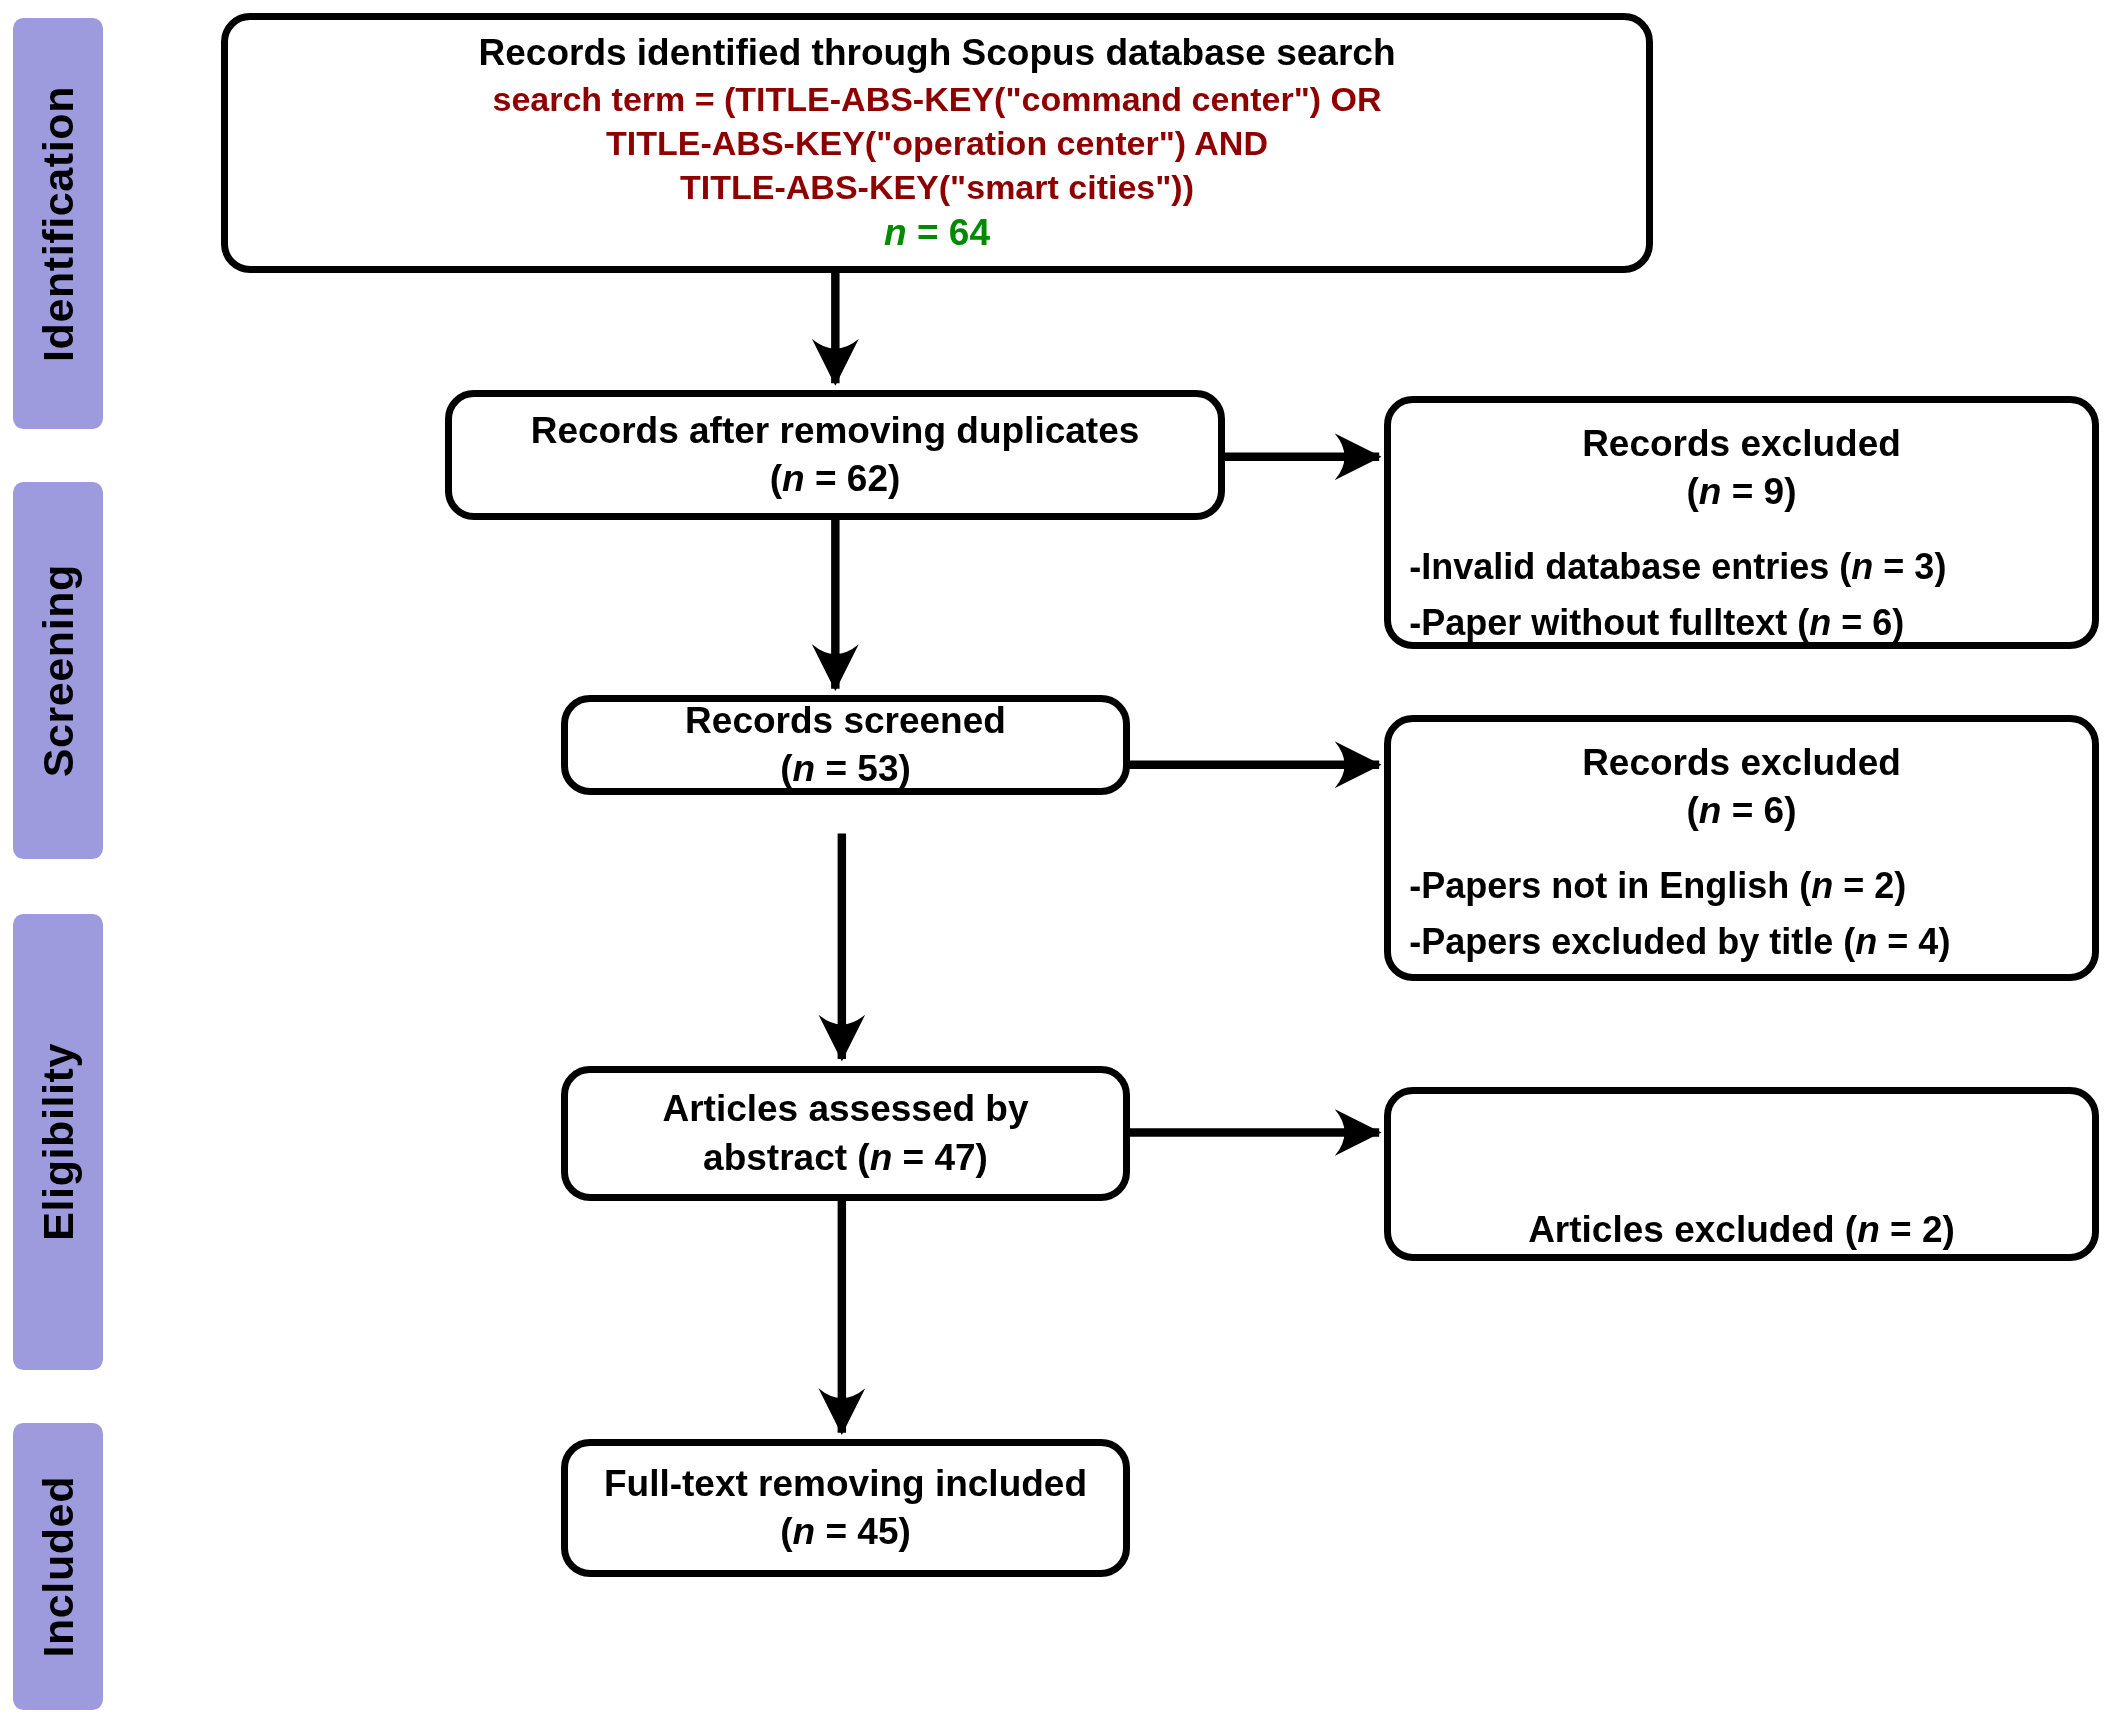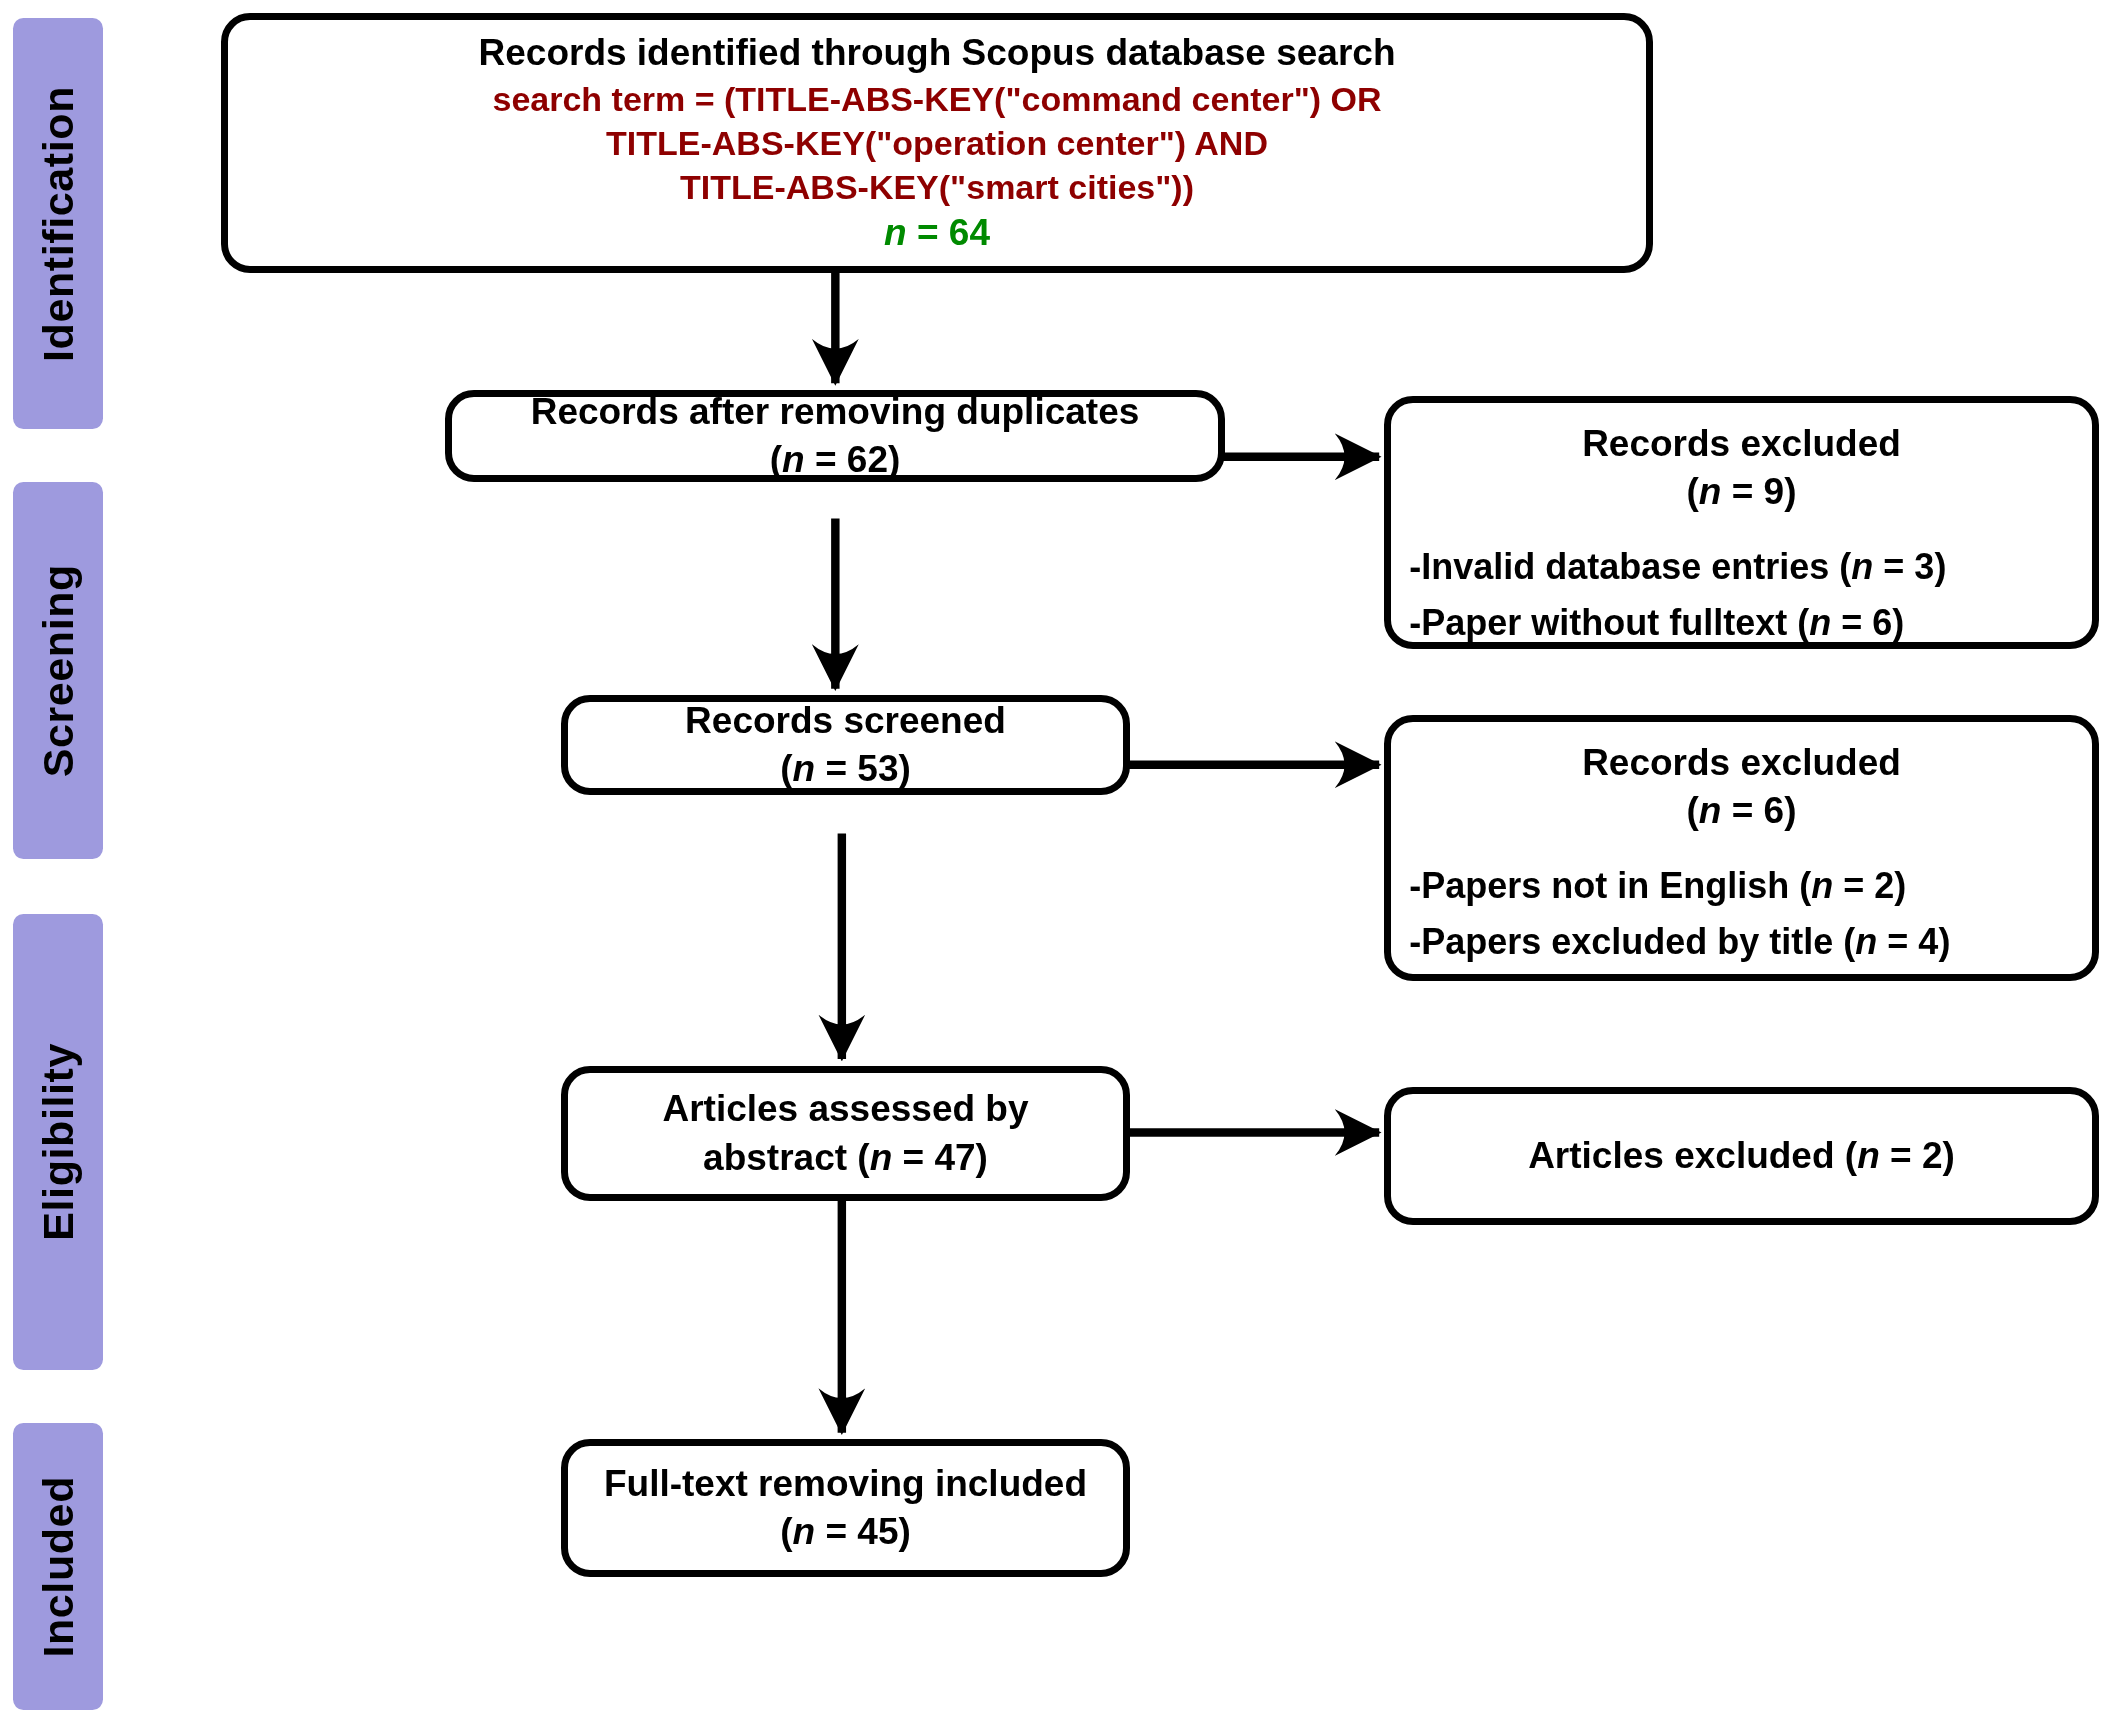--- a/index.html
+++ b/index.html
@@ -62,21 +62,21 @@
   </div>
 
   <div class="box" style="left:221px;top:13px;width:1432px;height:260px;">
     <div class="line">Records identified through Scopus database search</div>
     <div class="line query">search term = (TITLE-ABS-KEY("command center") OR</div>
     <div class="line query">TITLE-ABS-KEY("operation center") AND</div>
     <div class="line query">TITLE-ABS-KEY("smart cities"))</div>
     <div class="line count"><span class="it">n</span><span> = 64</span></div>
   </div>
 
-  <div class="box" style="left:445px;top:390px;width:780px;height:92px;">
+  <div class="box" style="left:445px;top:390px;width:780px;height:130px;">
     <div class="line">Records after removing duplicates</div>
     <div class="line"><span>(</span><span class="it">n</span><span> = 62)</span></div>
   </div>
 
   <div class="box" style="left:561px;top:695px;width:569px;height:100px;">
     <div class="line">Records screened</div>
     <div class="line"><span>(</span><span class="it">n</span><span> = 53)</span></div>
   </div>
 
   <div class="box" style="left:561px;top:1066px;width:569px;height:135px;">
@@ -104,21 +104,21 @@
     <div class="titleblock">
       <div class="line">Records excluded</div>
       <div class="line"><span>(</span><span class="it">n</span><span> = 6)</span></div>
     </div>
     <div class="items">
       <div class="item"><span>-Papers not in English (</span><span class="it">n</span><span> = 2)</span></div>
       <div class="item"><span>-Papers excluded by title (</span><span class="it">n</span><span> = 4)</span></div>
     </div>
   </div>
 
-  <div class="box exc-single" style="left:1384px;top:1087px;width:715px;height:138px;">
+  <div class="box exc-single" style="left:1384px;top:1087px;width:715px;height:174px;justify-content:flex-end;">
     <div class="line"><span>Articles excluded (</span><span class="it">n</span><span> = 2)</span></div>
   </div>
 
   <svg class="arrows" width="2119" height="1727" viewBox="0 0 3260 2658" aria-hidden="true">
     <defs>
       <marker id="ah" viewBox="0 0 10 10" refX="9.5" refY="5" markerUnits="userSpaceOnUse" markerWidth="72" markerHeight="72" orient="auto">
         <path d="M0,0 L10,5 L0,10 Q4.2,5 0,0 Z" fill="#000"></path>
       </marker>
     </defs>
     <g stroke="#000000" stroke-width="13" fill="none">

